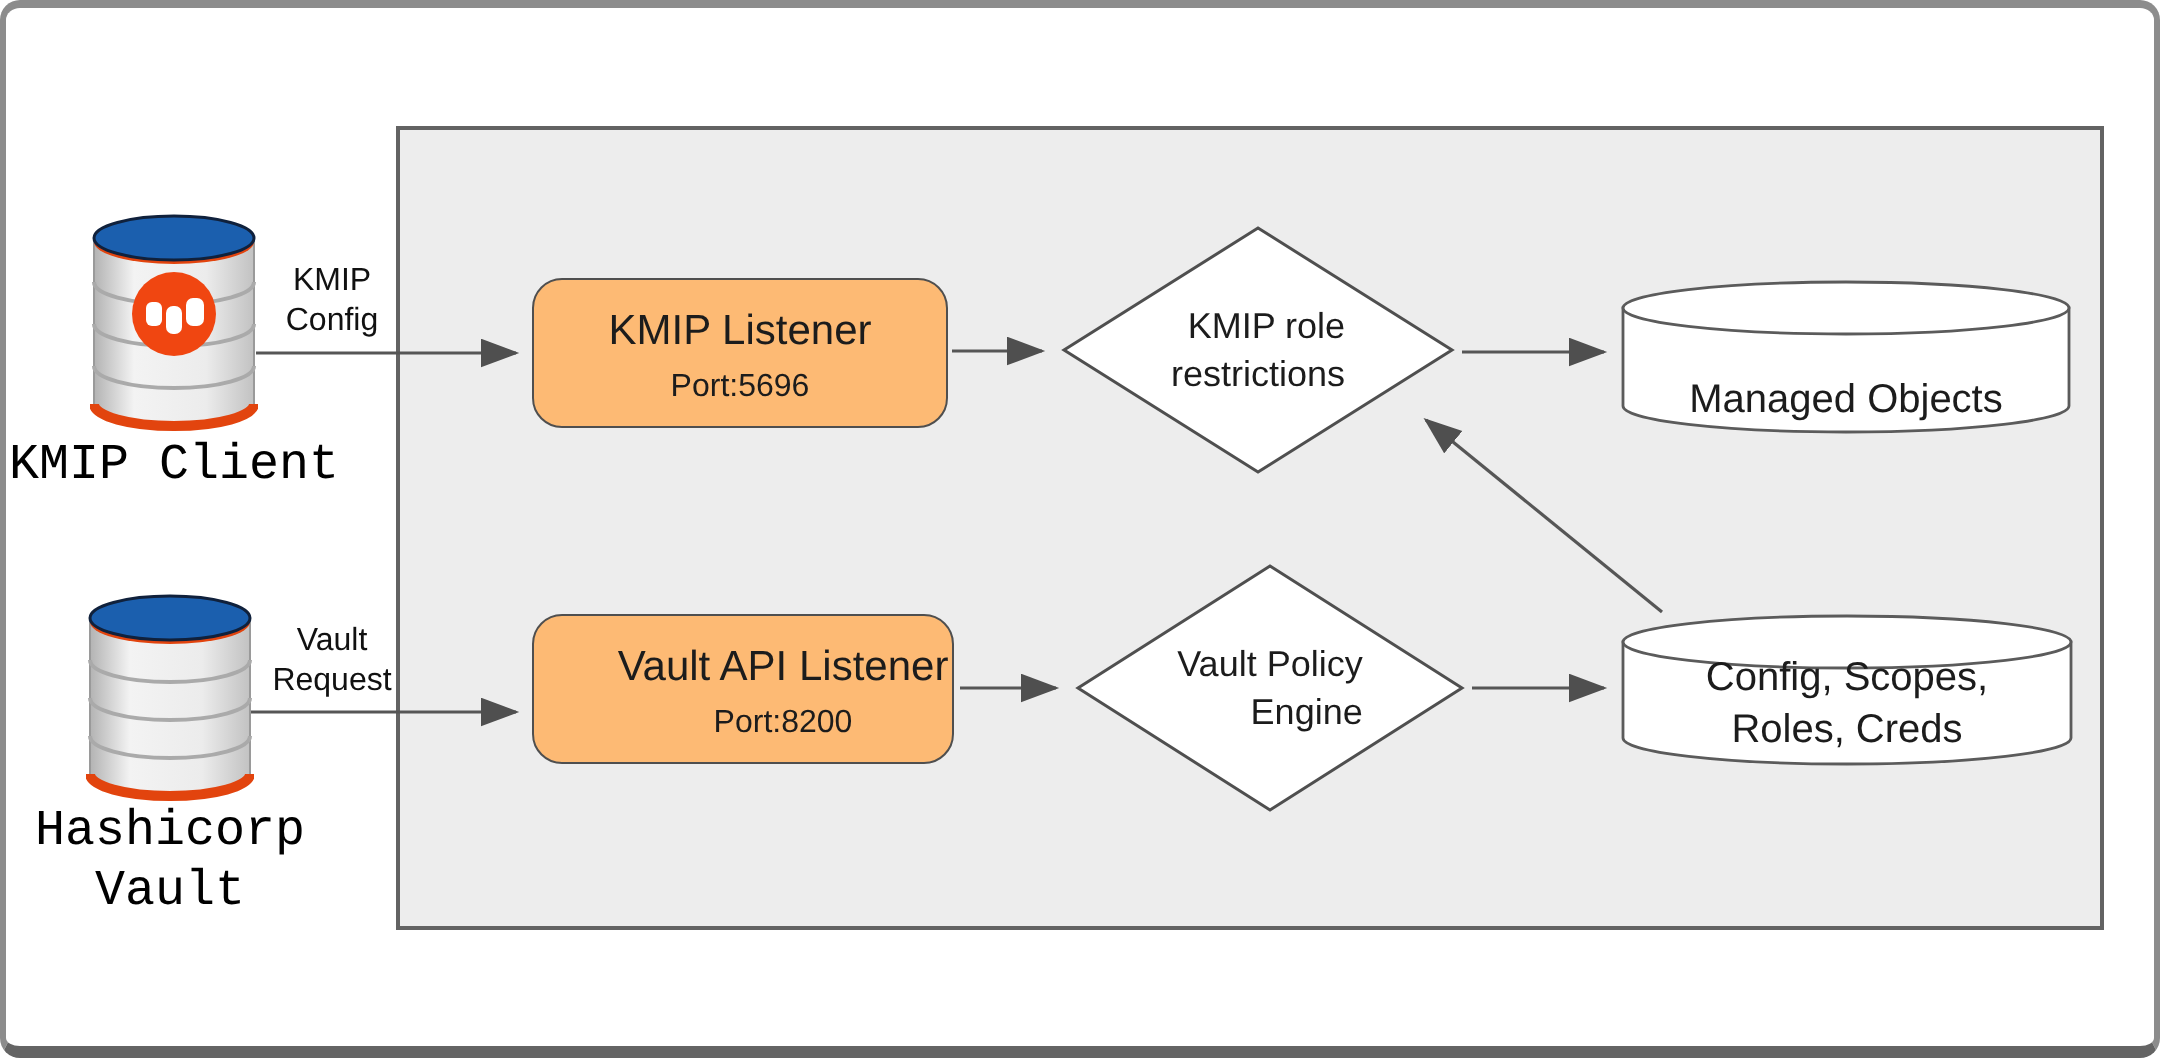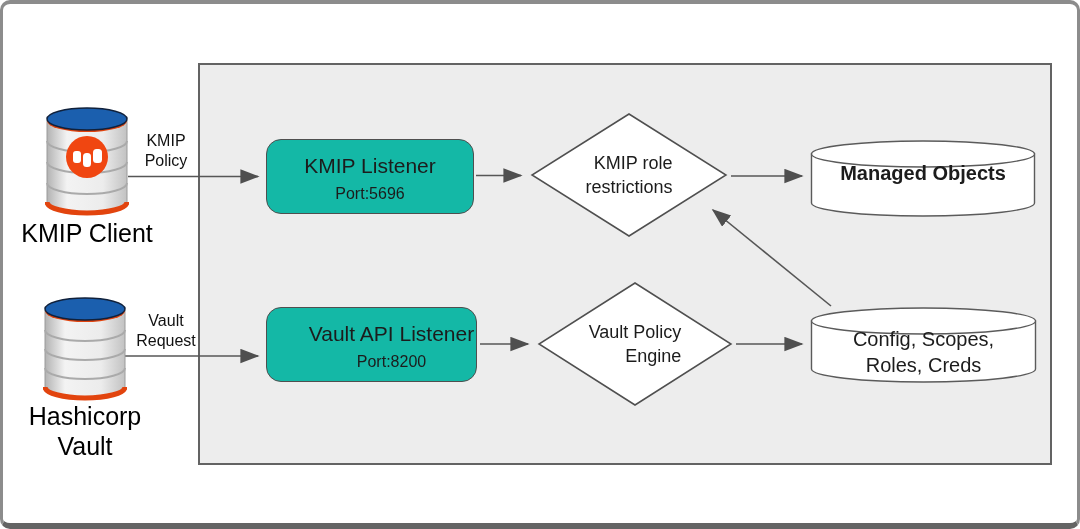--- a/index.html
+++ b/index.html
@@ -14,28 +14,28 @@
   }
   .panel{
     position:absolute;left:198px;top:63px;width:854px;height:402px;
     box-sizing:border-box;background:#ededed;border:2px solid #636363;
   }
   .edges{position:absolute;left:0;top:0;width:1080px;height:529px;}
   .edge-label{
     position:absolute;font-size:16px;line-height:20px;text-align:center;
     white-space:pre-line;color:#111;
   }
-  .actor{position:absolute;text-align:center;}
+  .actor{position:absolute;text-align:center;font-family:Liberation Mono, monospace;}
   .actor-label{
     position:absolute;font-size:25px;line-height:30px;text-align:center;
     white-space:pre-line;color:#000;left:50%;transform:translateX(-50%);
     width:220px;
   }
   .proc{
-    position:absolute;box-sizing:border-box;background:#14b8a6;
+    position:absolute;box-sizing:border-box;background:#fdba74;
     border:1.5px solid #4f4f4f;border-radius:15px;text-align:center;
   }
   .proc-title{font-size:21px;line-height:24px;margin-top:14px;}
   .proc-port{font-size:16px;line-height:18px;margin-top:7px;}
   .diamond{position:absolute;}
   .diamond svg{position:absolute;left:0;top:0;}
   .diamond-label{
     position:absolute;inset:0;display:flex;align-items:center;justify-content:center;
     font-size:18px;line-height:24px;text-align:right;white-space:pre-line;
   }
@@ -93,21 +93,21 @@
           <rect x="28" y="45" width="8" height="12" rx="3"></rect>
           <rect x="38" y="47" width="8" height="14" rx="3.5"></rect>
           <rect x="48" y="43" width="9" height="14" rx="3.5"></rect>
         </g>
       </g>
     </svg>
     <div class="actor-label" style="top:112px;">KMIP Client</div>
   </div>
 
   <div class="edge-label" style="left:120px;top:131px;width:92px;">KMIP
-Policy</div>
+Config</div>
 
   <div class="actor" style="left:43px;top:297px;width:84px;height:180px;">
     <svg width="84" height="106" viewBox="0 0 84 106">
       <path d="M2,13 V91 a40,11 0 0 0 80,0 V13 Z" fill="url(#cylbody)" stroke="#9a9a9a" stroke-width="1"></path>
       <path d="M2,33 a40,11 0 0 0 80,0" fill="none" stroke="#aaaaaa" stroke-width="2"></path>
       <path d="M2,52 a40,11 0 0 0 80,0" fill="none" stroke="#aaaaaa" stroke-width="2"></path>
       <path d="M2,71 a40,11 0 0 0 80,0" fill="none" stroke="#aaaaaa" stroke-width="2"></path>
       <path d="M2,90 a40,11 0 0 0 80,0" fill="none" stroke="#e2440e" stroke-width="5"></path>
       <ellipse cx="42" cy="14" rx="40" ry="11" fill="#e2440e"></ellipse>
       <ellipse cx="42" cy="12" rx="40" ry="11" fill="#1b5fae" stroke="#10213c" stroke-width="1.5"></ellipse>
@@ -143,21 +143,21 @@
     </svg>
     <div class="diamond-label">Vault Policy
 Engine</div>
   </div>
 
   <div class="db" style="left:810px;top:140px;width:226px;height:78px;">
     <svg width="226" height="78" viewBox="0 0 226 78">
       <path d="M1.5,14 V63 a111.5,13 0 0 0 223,0 V14 Z" fill="#ffffff" stroke="#5b5b5b" stroke-width="1.4"></path>
       <ellipse cx="113" cy="14" rx="111.5" ry="13" fill="#ffffff" stroke="#5b5b5b" stroke-width="1.4"></ellipse>
     </svg>
-    <div class="db-label" style="top:20px;font-weight:bold;">Managed Objects</div>
+    <div class="db-label" style="top:47px;">Managed Objects</div>
   </div>
 
   <div class="db" style="left:810px;top:307px;width:227px;height:77px;text-decoration:underline;">
     <svg width="227" height="77" viewBox="0 0 227 77">
       <path d="M1.5,14 V62 a112,13 0 0 0 224,0 V14 Z" fill="#ffffff" stroke="#5b5b5b" stroke-width="1.4"></path>
       <ellipse cx="113.5" cy="14" rx="112" ry="13" fill="#ffffff" stroke="#5b5b5b" stroke-width="1.4"></ellipse>
     </svg>
     <div class="db-label" style="top:19px;">Config, Scopes,
 Roles, Creds</div>
   </div>

